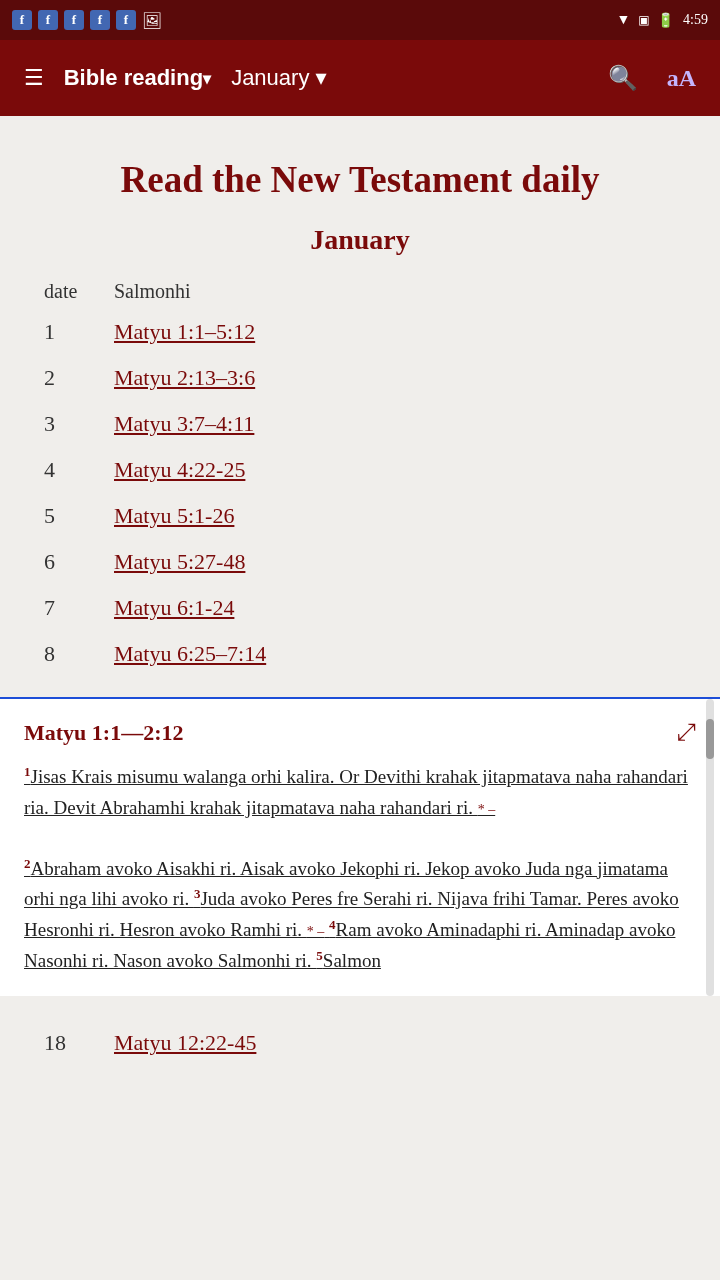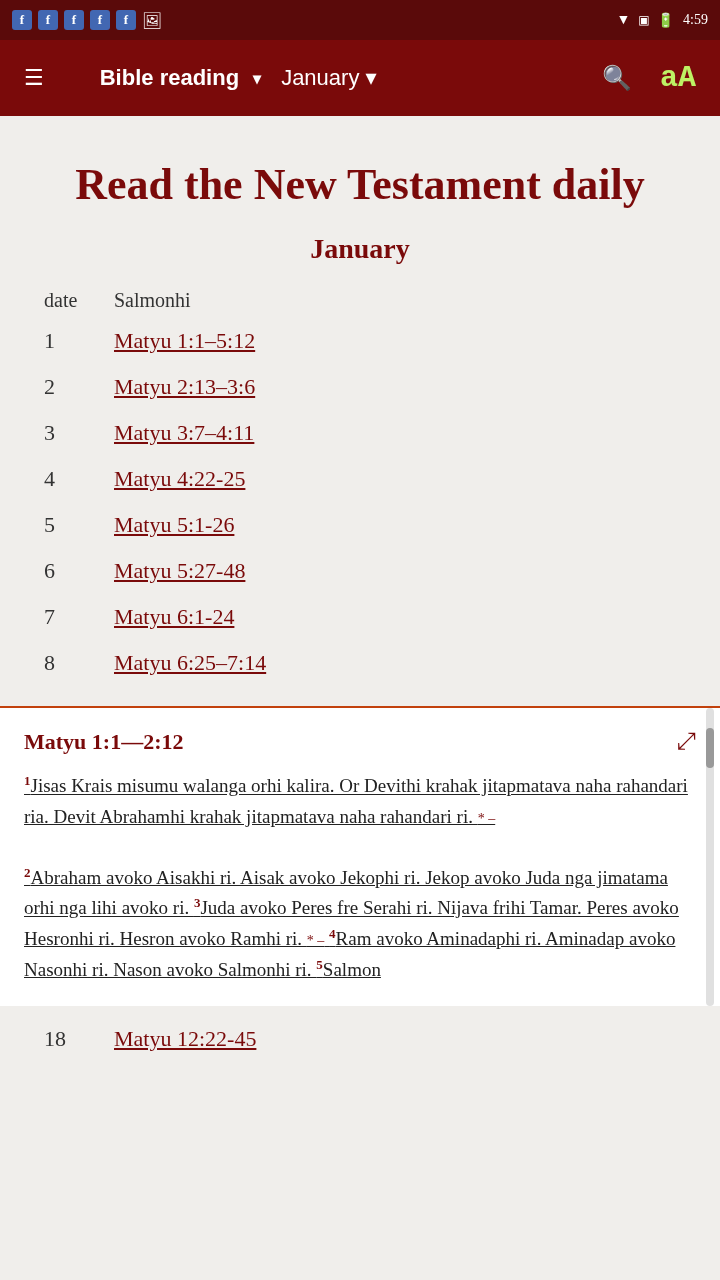--- a/index.html
+++ b/index.html
@@ -62,22 +62,21 @@
     }
     .toolbar-title-btn {
       color: white;
       font-size: 22px;
       font-weight: bold;
       background: none;
       border: none;
       cursor: pointer;
       display: flex;
       align-items: center;
-      gap: 14px;
-      margin-left: 36px;
+      gap: 0;
     }
     .toolbar-title-btn .dropdown-arrow {
       font-size: 16px;
     }
     .toolbar-month-btn {
       color: white;
       font-size: 22px;
       background: none;
       border: none;
       cursor: pointer;
@@ -87,35 +86,35 @@
       margin-left: 8px;
     }
     .toolbar-spacer { flex: 1; }
     .toolbar-search-icon {
       color: white;
       font-size: 24px;
       cursor: pointer;
       padding: 8px;
     }
     .toolbar-font-icon {
-      color: #bef264;
-      font-size: 30px;
+      color: #c4b5fd;
+      font-size: 24px;
       cursor: pointer;
       padding: 8px;
       font-weight: bold;
-      font-family: Liberation Mono, monospace;
+      font-family: Liberation Serif, serif;
     }
 
     
     .main-content {
       padding: 20px 40px;
     }
     .page-title {
       color: #7a0a0a;
-      font-size: 44px;
+      font-size: 37px;
       font-weight: bold;
       text-align: center;
       line-height: 1.3;
       margin-bottom: 20px;
       margin-top: 20px;
     }
     .month-heading {
       color: #7a0a0a;
       font-size: 28px;
       font-weight: bold;
@@ -149,21 +148,21 @@
     .scripture-link {
       color: #7a0a0a;
       text-decoration: underline;
       cursor: pointer;
       font-size: 22px;
     }
 
     
     .preview-panel {
       background: white;
-      border-top: 2px solid #c2410c;
+      border-top: 2px solid #1d4ed8;
       padding: 20px 24px;
       margin-top: 0;
       position: relative;
     }
     .preview-header {
       display: flex;
       align-items: center;
       justify-content: space-between;
       margin-bottom: 16px;
     }
@@ -313,21 +312,21 @@
     <br>
     <p>
       <sup>2</sup><span>Abraham avoko Aisakhi ri. Aisak avoko Jekophi ri. Jekop avoko Juda nga jimatama orhi nga lihi avoko ri. </span><sup>3</sup><span>Juda avoko Peres fre Serahi ri. Nijava frihi Tamar. Peres avoko Hesronhi ri. Hesron avoko Ramhi ri. </span><span class="ref-mark">* –</span> <sup>4</sup><span>Ram avoko Aminadaphi ri. Aminadap avoko Nasonhi ri. Nason avoko Salmonhi ri. </span><sup>5</sup><span>Salmon</span>
     </p>
   </div>
   <div class="scroll-indicator">
     <div class="scroll-thumb"></div>
   </div>
 </div>
 
-<div class="main-content" style="padding-top:10px; padding-bottom:8px;">
+<div class="main-content" style="padding-top:24px; padding-bottom:8px;">
   <table class="reading-table">
     <tbody>
       <tr class="bottom-row reading-row">
         <td class="day-num">18</td>
         <td><span class="scripture-link">Matyu 12:22-45</span></td>
       </tr>
     </tbody>
   </table>
 </div>
 

